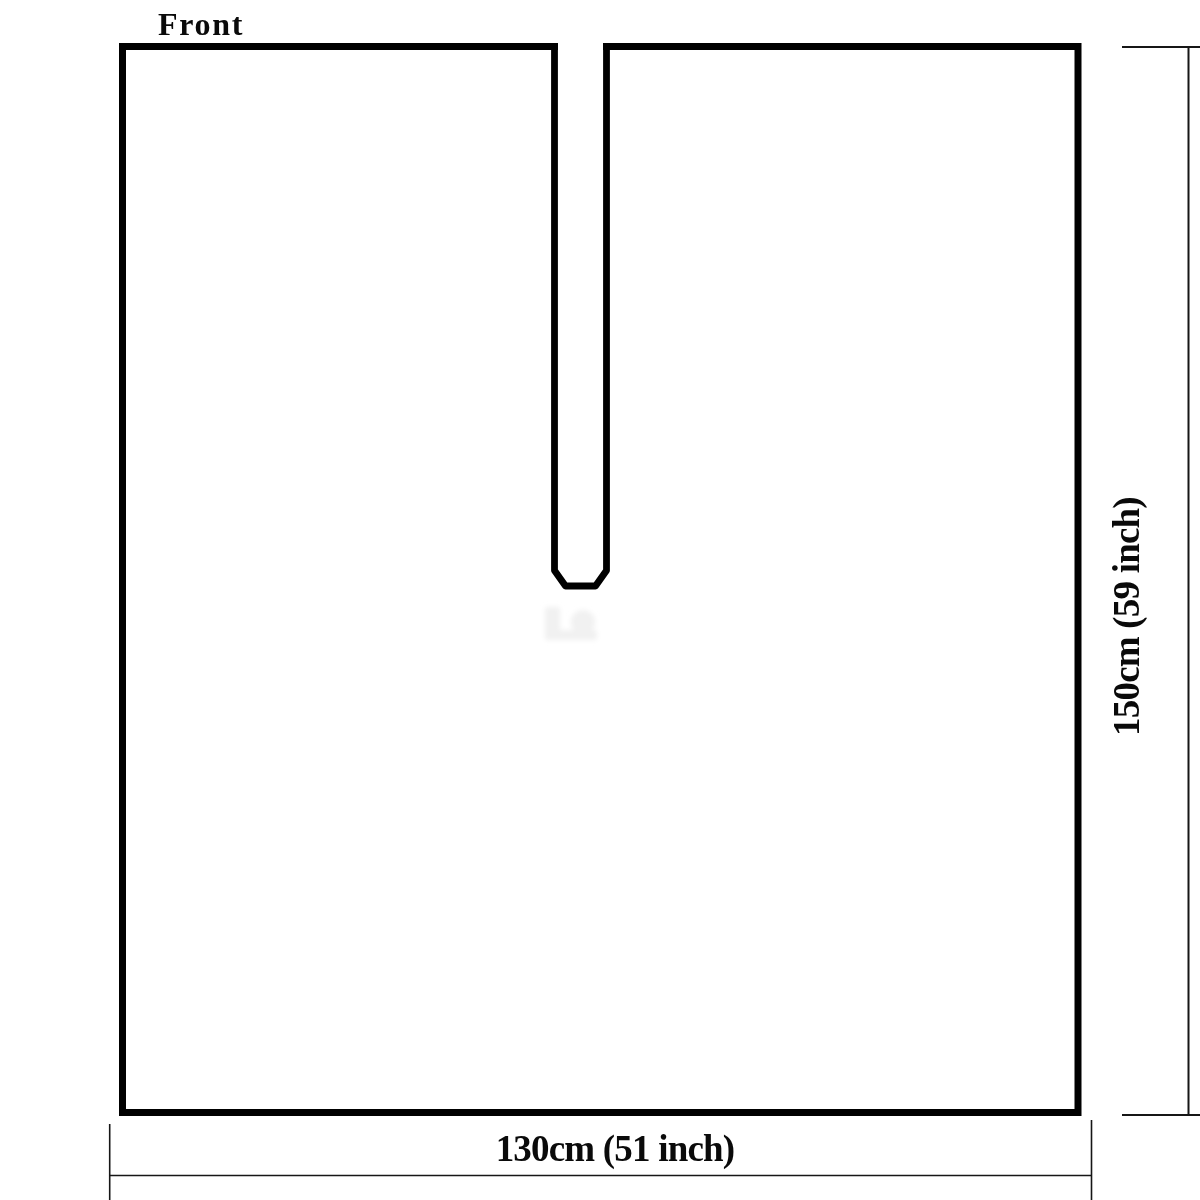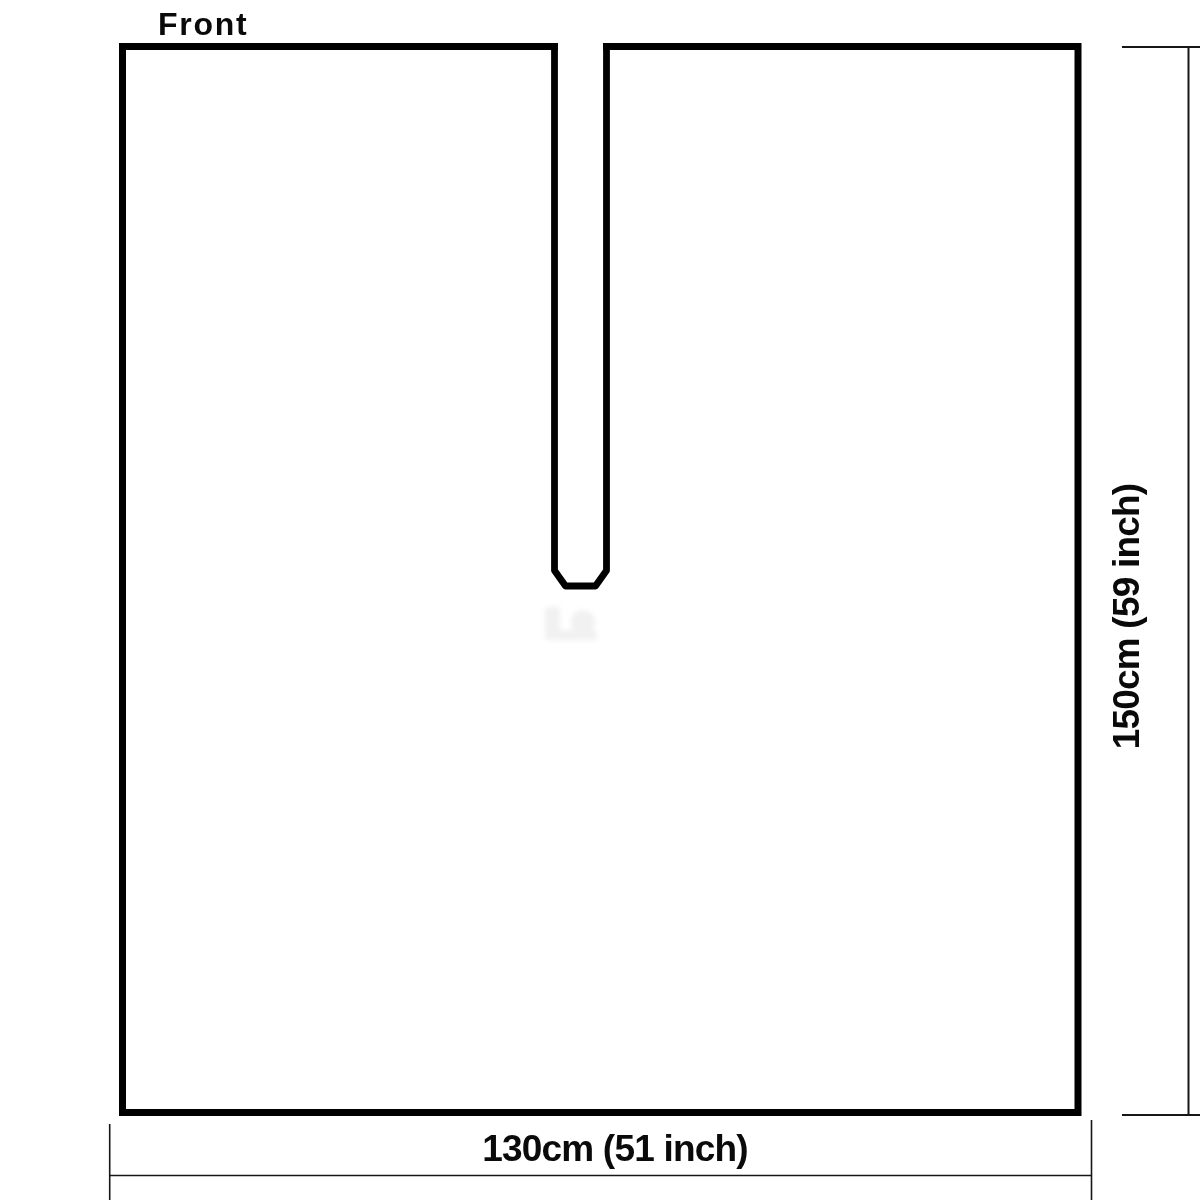--- a/index.html
+++ b/index.html
@@ -1,17 +1,17 @@
 <!DOCTYPE html>
 <html><head>
 <meta charset="utf-8">
 <style>
   html,body{margin:0;padding:0;background:#ffffff;}
   .page{position:relative;width:1200px;height:1200px;background:#ffffff;overflow:hidden;
-        font-family:Liberation Sans, sans-serif;}
+        font-family:Liberation Serif, serif;}
 </style>
 </head>
 <body>
 <div class="page">
 <svg width="1200" height="1200" viewBox="0 0 1200 1200" xmlns="http://www.w3.org/2000/svg">
   <defs>
         <filter id="wblur" x="-50%" y="-50%" width="200%" height="200%">
           <feGaussianBlur stdDeviation="2.5"></feGaussianBlur>
         </filter>
       </defs>

